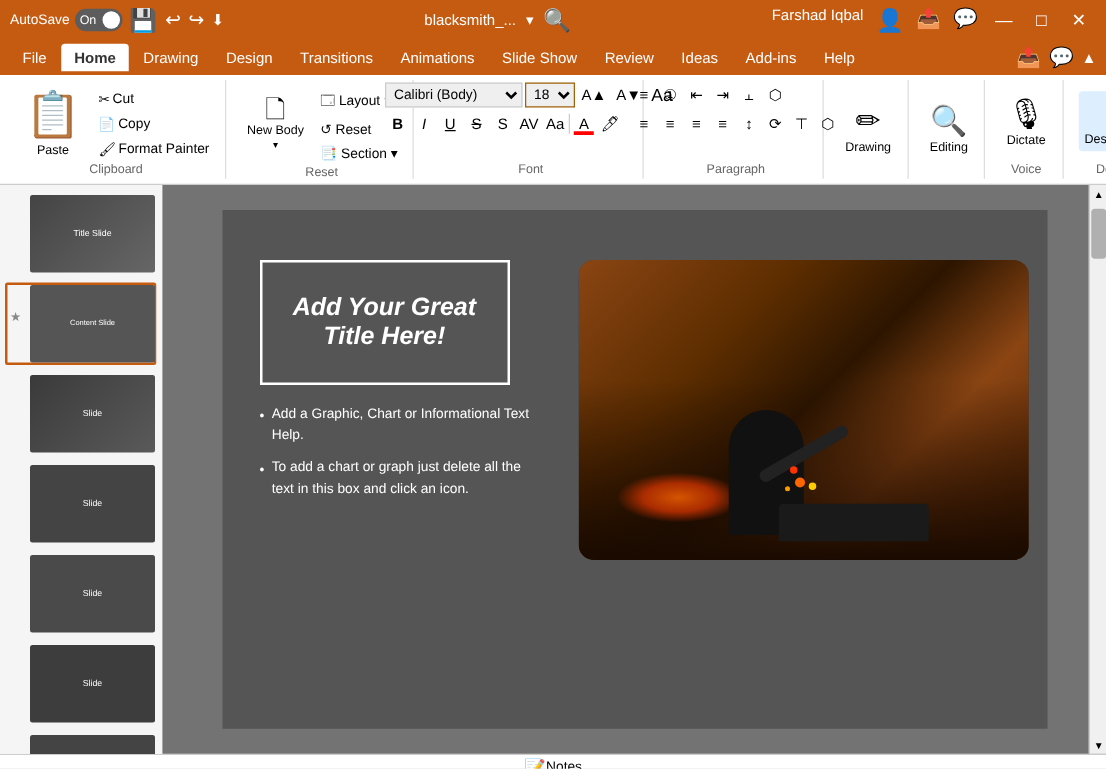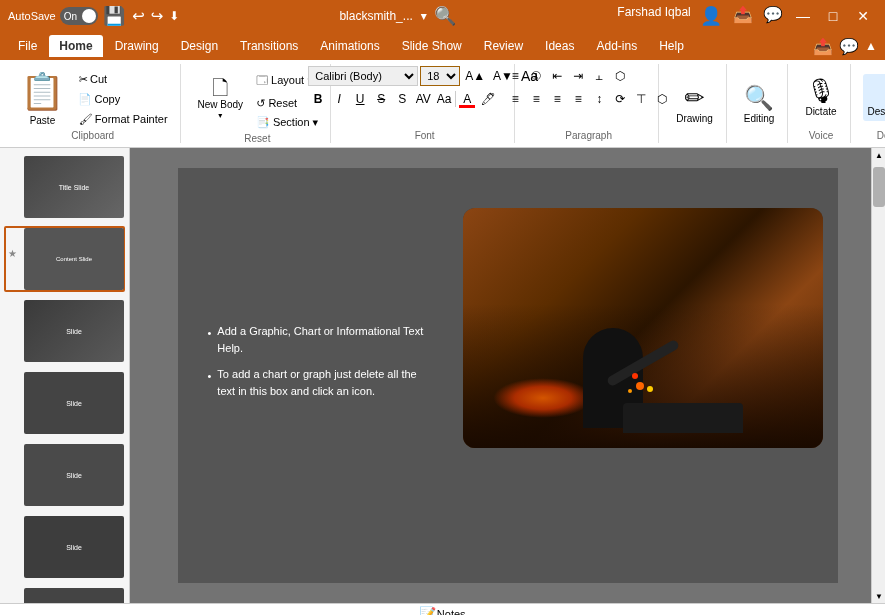--- a/index.html
+++ b/index.html
@@ -303,20 +303,23 @@
 
       <div class="slide-img" style="background:#444;">
         
       </div>
     </div>
   </div>
 
   <div id="canvas-area">
     <div id="slide-canvas">
 
+      <div id="title-box">
+        <div id="title-box-text">Add Your Great Title Here!</div>
+      </div>
 
       <div id="bullet-box">
         <div class="bullet-item">
           <span class="bullet-dot">•</span>
           <span>Add a Graphic, Chart or Informational Text Help.</span>
         </div>
         <div class="bullet-item">
           <span class="bullet-dot">•</span>
           <span>To add a chart or graph just delete all the text in this box and click an icon.</span>
         </div>

